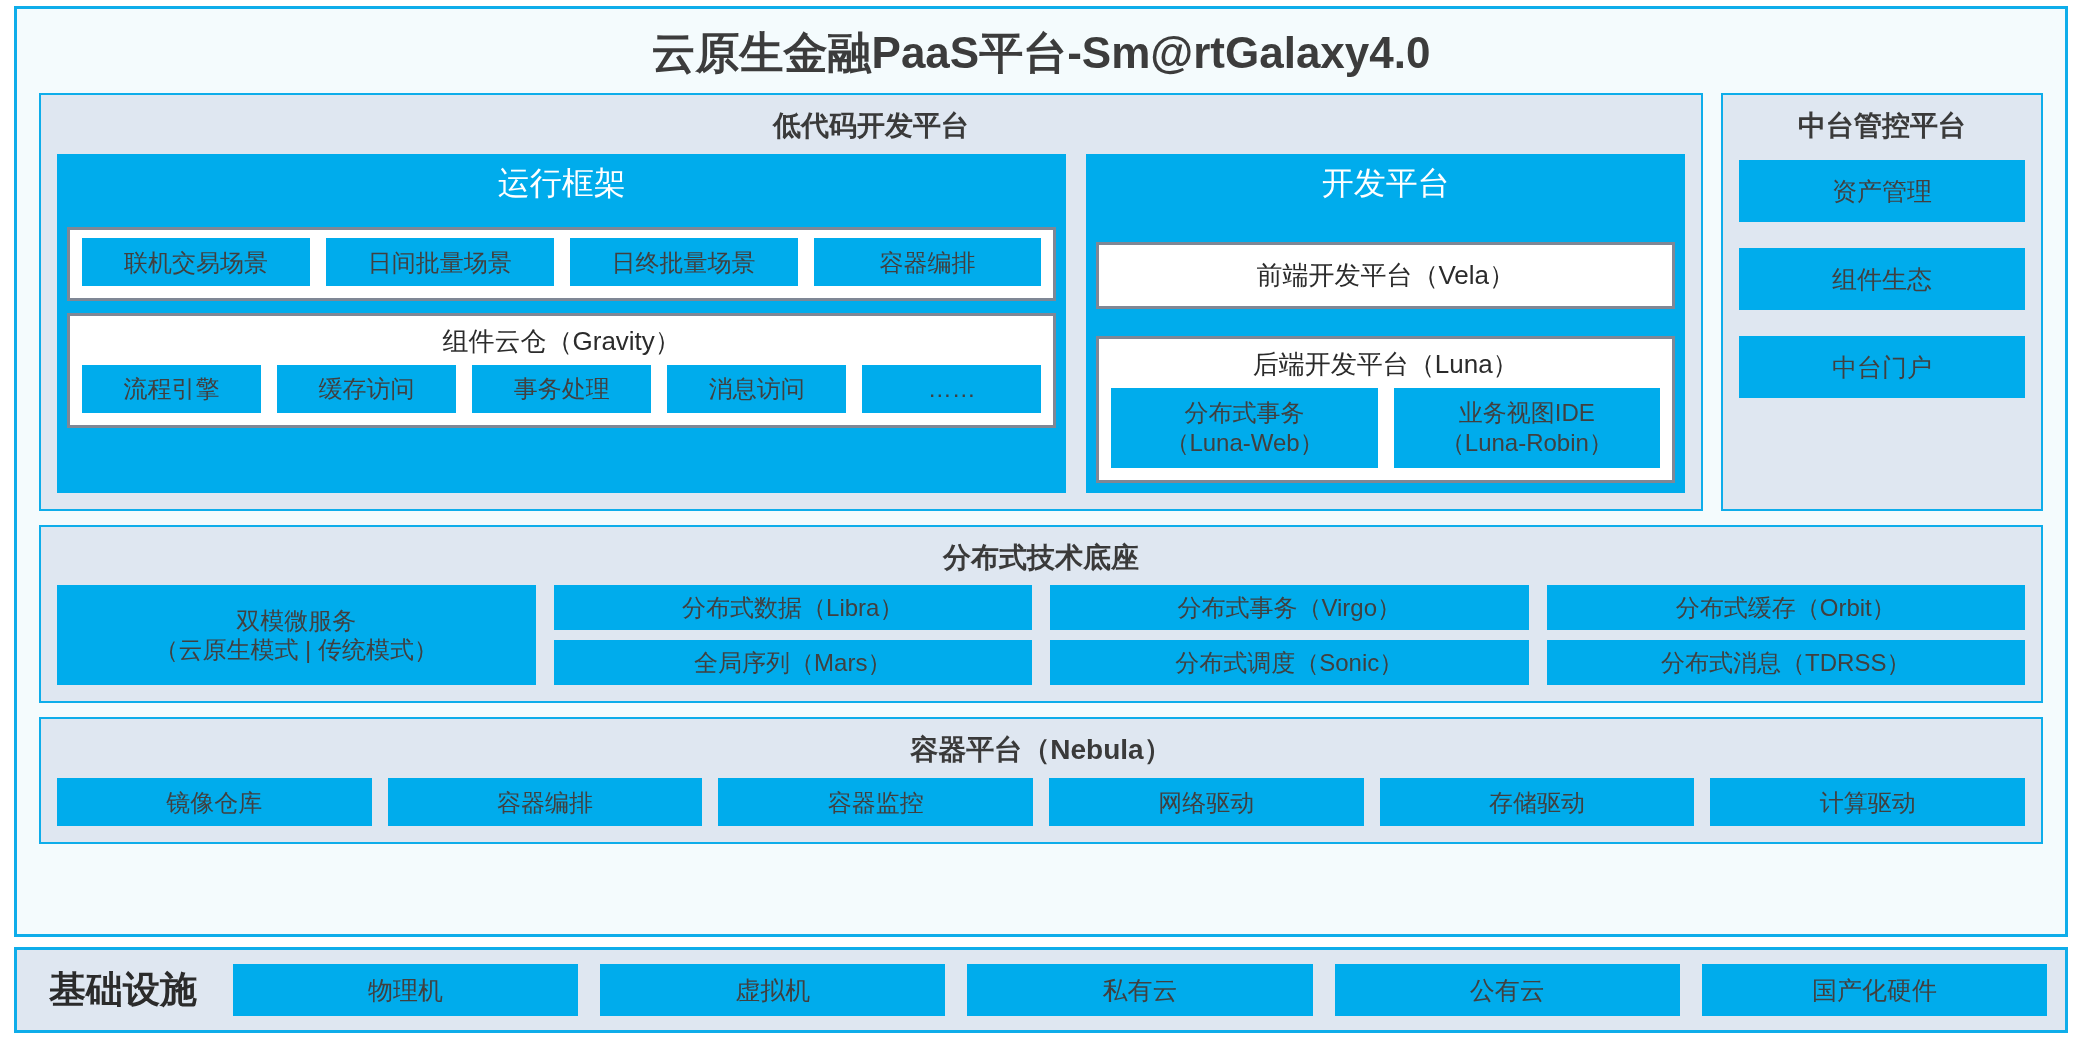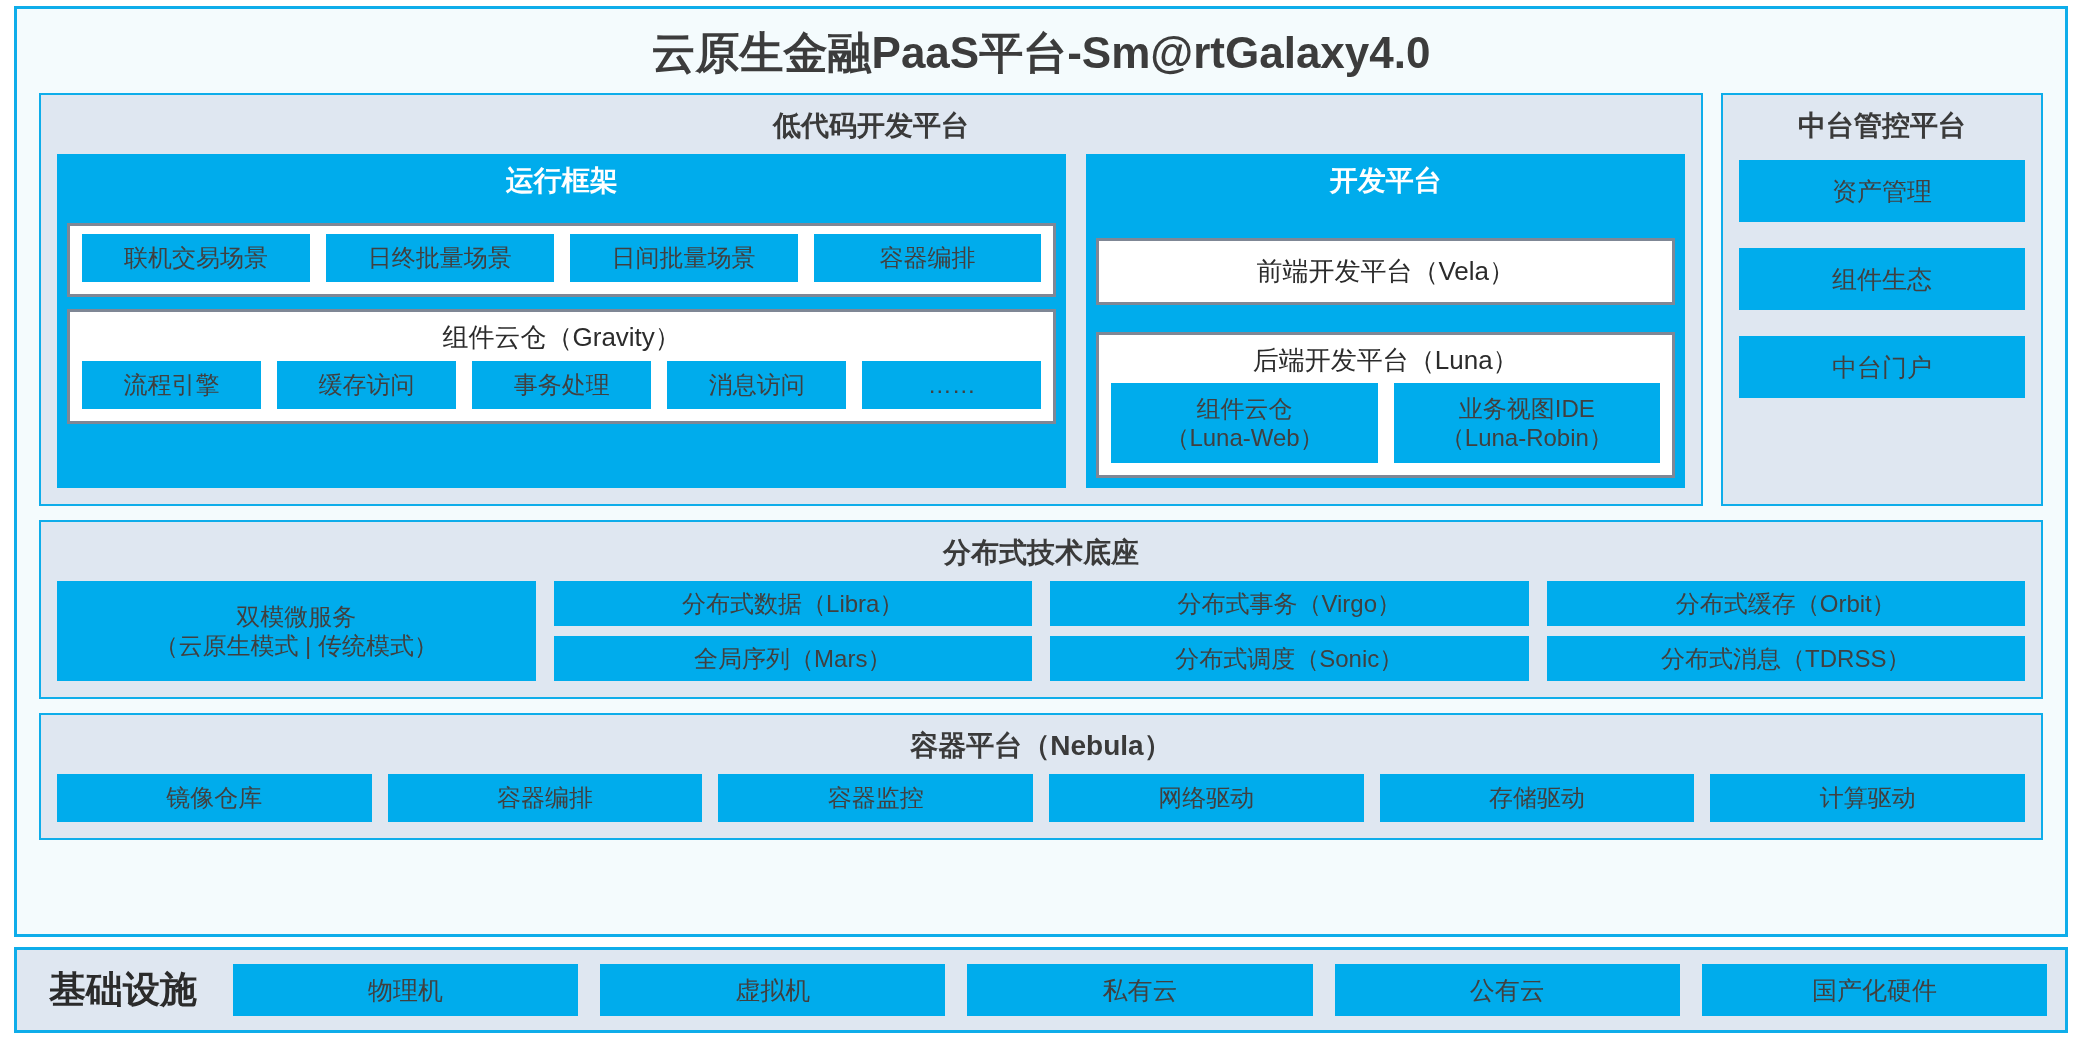--- a/index.html
+++ b/index.html
@@ -103,22 +103,22 @@
   
   .bluecard {
     background: #00ACEC;
     padding: 0 10px 10px 10px;
     display: flex;
     flex-direction: column;
   }
   .bluecard-title {
     text-align: center;
     color: #ffffff;
-    font-size: 28px;
-    font-weight: bold;
+    font-size: 32px;
+    font-weight: normal;
     padding: 12px 0 14px 0;
     line-height: 1.1;
   }
   .runtime { flex: 0 0 62%; display: flex; flex-direction: column; gap: 12px; }
   .devplat { flex: 1 1 auto; display: flex; flex-direction: column; gap: 27px; }
 
   .chip-row { display: flex; gap: 16px; }
   .chip-row > .chip { flex: 1 1 0; min-height: 48px; }
 
   
@@ -184,22 +184,22 @@
       <div class="panel lowcode">
         <div class="panel-title">低代码开发平台</div>
         <div class="lowcode-body">
 
           <div class="bluecard runtime">
             <div class="bluecard-title">运行框架</div>
 
             <div class="whitebox">
               <div class="chip-row">
                 <div class="chip">联机交易场景</div>
+                <div class="chip">日间批量场景</div>
                 <div class="chip">日终批量场景</div>
-                <div class="chip">日间批量场景</div>
                 <div class="chip">容器编排</div>
               </div>
             </div>
 
             <div class="whitebox">
               <div class="whitebox-title">组件云仓（Gravity）</div>
               <div class="chip-row">
                 <div class="chip">流程引擎</div>
                 <div class="chip">缓存访问</div>
                 <div class="chip">事务处理</div>
@@ -212,21 +212,21 @@
           <div class="bluecard devplat">
             <div class="bluecard-title">开发平台</div>
 
             <div class="whitebox" style="padding:14px 12px;">
               <div class="whitebox-title" style="padding:2px 0 2px 0;">前端开发平台（Vela）</div>
             </div>
 
             <div class="whitebox">
               <div class="whitebox-title">后端开发平台（Luna）</div>
               <div class="chip-row">
-                <div class="chip" style="min-height:80px;">组件云仓
+                <div class="chip" style="min-height:80px;">分布式事务
 （Luna-Web）</div>
                 <div class="chip" style="min-height:80px;">业务视图IDE
 （Luna-Robin）</div>
               </div>
             </div>
           </div>
 
         </div>
       </div>
 

